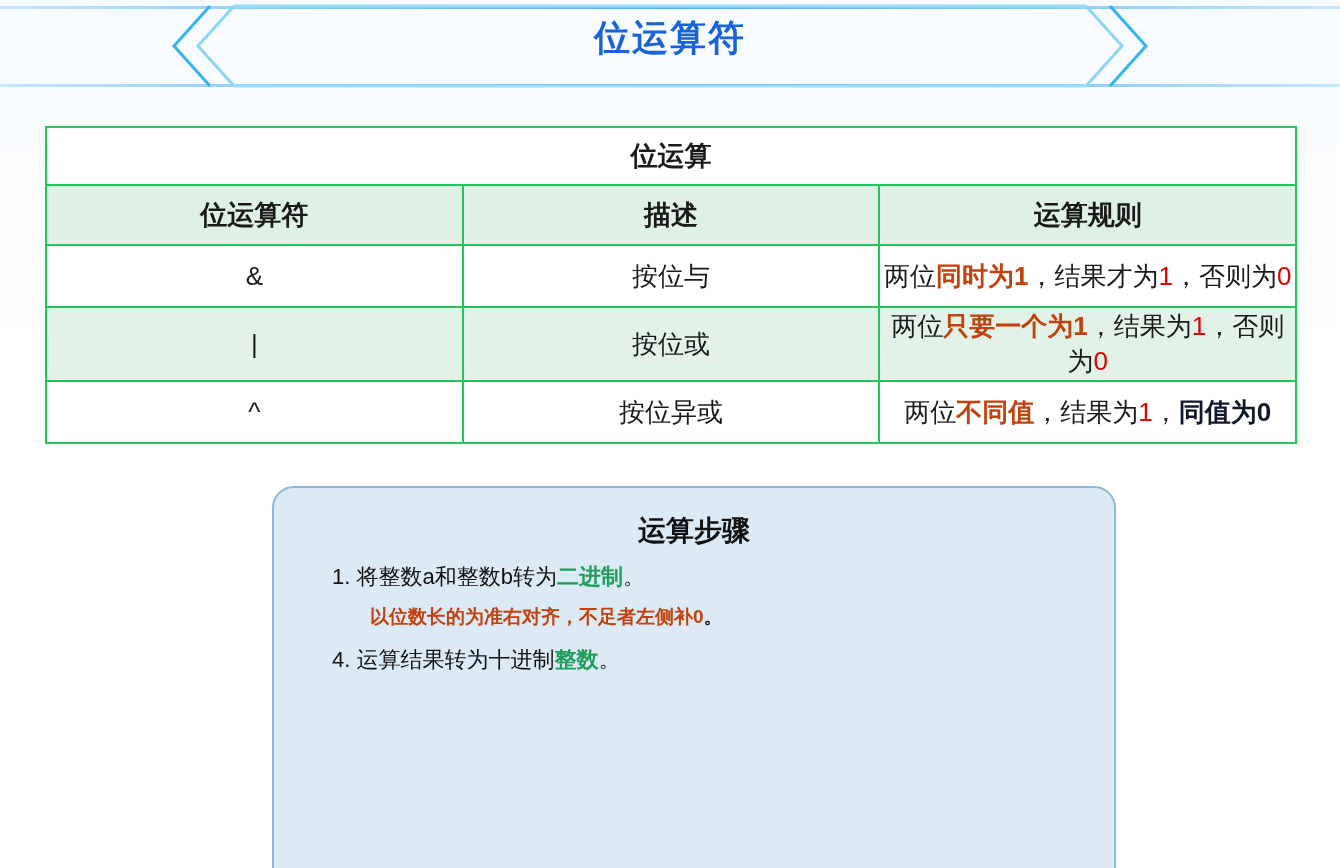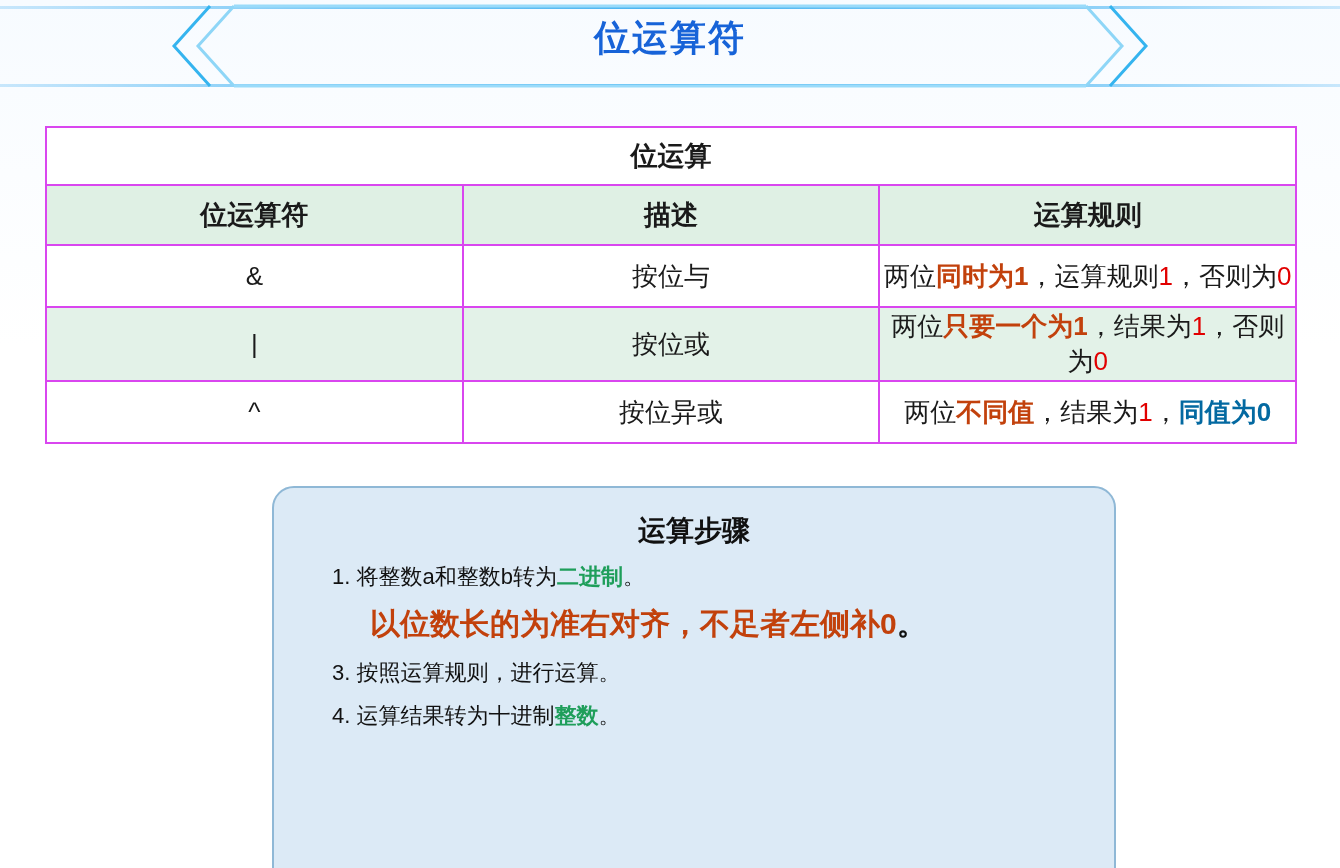--- a/index.html
+++ b/index.html
@@ -57,21 +57,21 @@
   .bit-table {
     position: absolute;
     left: 45px;
     top: 126px;
     width: 1252px;
     border-collapse: collapse;
     table-layout: fixed;
     background: #fff;
   }
   .bit-table td, .bit-table th {
-    border: 2px solid #d946ef;
+    border: 2px solid #22c55e;
     text-align: center;
     font-weight: normal;
     color: #1a1a1a;
   }
   .bit-table .caption-row td {
     height: 54px;
     font-size: 27px;
     font-weight: bold;
     background: #ffffff;
   }
@@ -88,21 +88,21 @@
   }
   .bit-table .body-row.alt td {
     background: #e3f2e8;
   }
   .col-op { width: 303px; }
   .col-desc { width: 228px; }
   .col-rule { width: auto; margin-left: 12px; }
   .op-sym { font-size: 27px; }
   .red { color: #e10000; }
   .red-b { color: #c2410c; font-weight: bold; }
-  .bold { font-weight: bold; color: #0369a1; }
+  .bold { font-weight: bold; color: #0f172a; }
   .green-b { color: #1e9e5a; font-weight: bold; }
   
   .steps-box {
     position: absolute;
     left: 272px;
     top: 450px;
     width: 844px;
     height: 406px;
     background: #dceaf6;
     border: 2px solid #8fb8d6;
@@ -119,21 +119,21 @@
     margin: 8px 0 14px 0;
   }
   .step {
     font-size: 22px;
     color: #111;
     margin: 0 0 16px 0;
     padding-left: 24px;
     line-height: 1.2;
   }
   .step-emph {
-    font-size: 30px;
+    font-size: 19px;
     font-weight: bold;
     color: #c40000;
     margin: 0 0 18px 0;
     padding-left: 62px;
     line-height: 1.2;
   }
   .step-emph .tail { color: #111; }
 </style>
 </head>
 <body>
@@ -163,38 +163,37 @@
       </tr>
       <tr class="head-row">
         <td class="col-op">位运算符</td>
         <td class="col-desc">描述</td>
         <td class="col-rule">运算规则</td>
       </tr>
 
       <tr class="body-row">
         <td class="op-sym">&amp;</td>
         <td>按位与</td>
-        <td><span>两位</span><span class="red-b">同时为1</span><span>，运算规则</span><span class="red">1</span><span>，否则为</span><span class="red">0</span></td>
+        <td><span>两位</span><span class="red-b">同时为1</span><span>，结果才为</span><span class="red">1</span><span>，否则为</span><span class="red">0</span></td>
       </tr>
 
       <tr class="body-row alt">
         <td class="op-sym">|</td>
         <td>按位或</td>
         <td><span>两位</span><span class="red-b">只要一个为1</span><span>，结果为</span><span class="red">1</span><span>，否则为</span><span class="red">0</span></td>
       </tr>
 
       <tr class="body-row">
         <td class="op-sym">^</td>
         <td>按位异或</td>
         <td><span>两位</span><span class="red-b">不同值</span><span>，结果为</span><span class="red">1</span><span>，</span><span class="bold">同值为0</span></td>
       </tr>
     </tbody>
   </table>
 
   <div class="steps-box">
     <div class="steps-title">运算步骤</div>
     <div class="step"><span>1. 将整数a和整数b转为</span><span class="green-b">二进制</span><span>。</span></div>
     <div class="step-emph"><span class="red-b">以位数长的为准右对齐，不足者左侧补0</span><span class="tail">。</span></div>
-    <div class="step"><span>3. 按照运算规则，进行运算。</span></div>
     <div class="step"><span>4. 运算结果转为十进制</span><span class="green-b">整数</span><span>。</span></div>
   </div>
 
 </div>
 
 </body></html>

